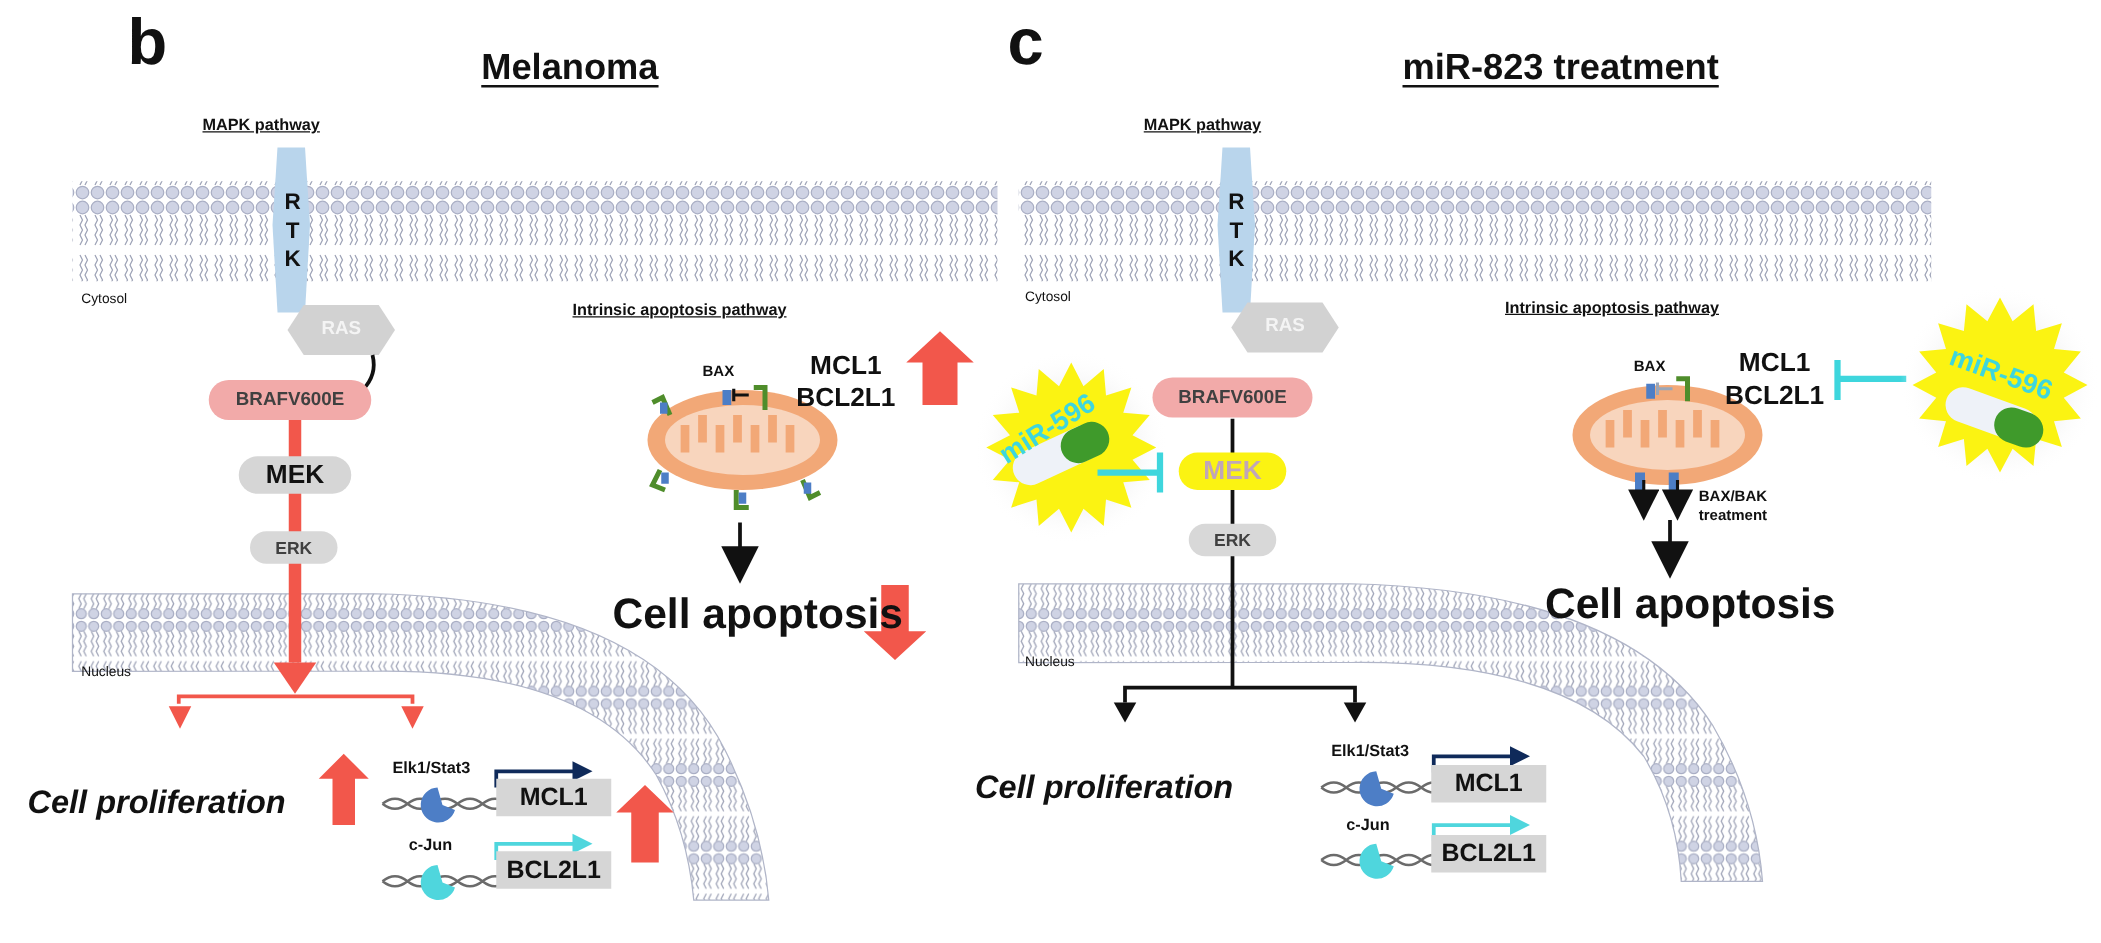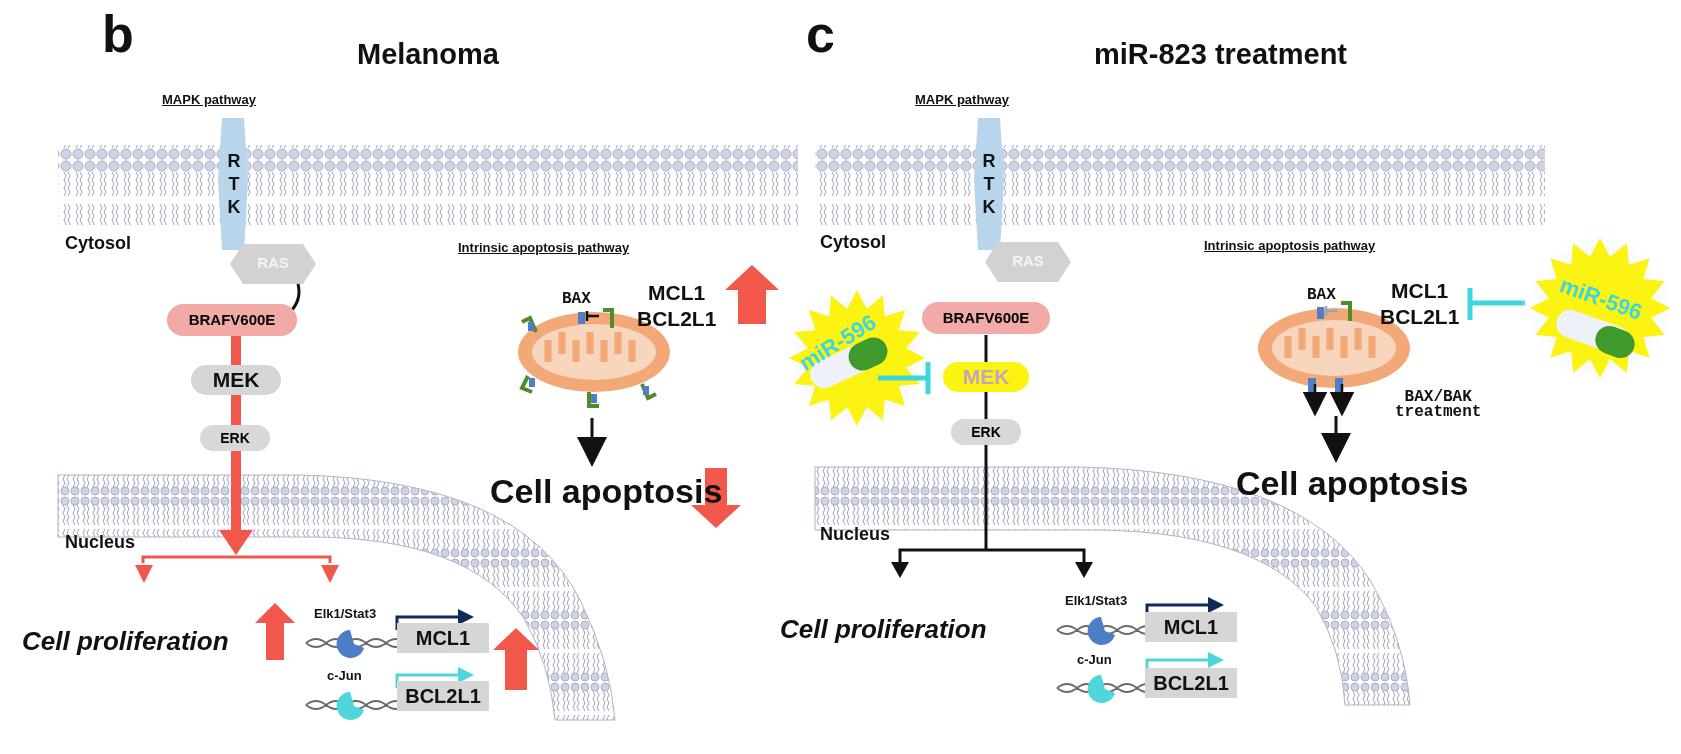--- a/index.html
+++ b/index.html
@@ -1,28 +1,28 @@
 <!DOCTYPE html>
 <html><head>
 <meta charset="utf-8">
 <style>
   html, body { margin: 0; padding: 0; background: #ffffff; }
   body { width: 1681px; height: 754px; position: relative; overflow: hidden;
          font-family: "Liberation Sans", sans-serif; color: #111; }
   .abs { position: absolute; }
   .panel-letter { font-size: 52px; font-weight: bold; line-height: 1; }
-  .panel-title { font-size: 29px; font-weight: bold; text-underline-offset: 5px; white-space: nowrap; }
+  .panel-title { font-size: 29px; font-weight: bold; text-decoration: underline; text-underline-offset: 5px; white-space: nowrap; margin-left: 28px; }
   .subhead { font-size: 13px; font-weight: bold; text-decoration: underline; white-space: nowrap; }
-  .compartment { font-size: 18px; font-weight: bold; }
+  .compartment { font-size: 11px; font-weight: normal; }
   .big-label { font-size: 34px; font-weight: bold; white-space: nowrap; }
   .gene-label { font-size: 21px; font-weight: bold; line-height: 26px; }
-  .small-label { font-size: 16px; font-weight: bold; white-space: nowrap; font-family: Liberation Mono, monospace; }
+  .small-label { font-size: 12px; font-weight: bold; white-space: nowrap; }
   .tf-label { font-size: 13px; font-weight: bold; white-space: nowrap; text-align: center; }
   .gene-box { background: #d6d6d6; font-size: 20px; font-weight: bold; text-align: center; line-height: 30px; }
-  .pill { border-radius: 16px; text-align: center; font-weight: bold; color: #000000; white-space: nowrap; }
+  .pill { border-radius: 16px; text-align: center; font-weight: bold; color: #404040; white-space: nowrap; }
   svg.layer { position: absolute; left: 0; top: 0; }
 </style>
 </head>
 <body>
 
 <svg class="layer" width="1681" height="754" viewBox="0 0 1681 754">
   <defs>
     <pattern id="lipid" x="0" y="0" width="12" height="80" patternUnits="userSpaceOnUse">
       <circle cx="6" cy="6" r="5" fill="#cfd3e4" stroke="#a9aec4" stroke-width="1"></circle>
       <circle cx="6" cy="74" r="5" fill="#cfd3e4" stroke="#a9aec4" stroke-width="1"></circle>
@@ -197,18 +197,18 @@
 <div class="abs tf-label" style="left:1065px; top:593px;">Elk1/Stat3</div>
 <div class="abs tf-label" style="left:1077px; top:652px;">c-Jun</div>
 <div class="abs gene-box" style="left:1145px; top:612px; width:92px; height:30px;">MCL1</div>
 <div class="abs gene-box" style="left:1145px; top:668px; width:92px; height:30px;">BCL2L1</div>
 <div class="abs subhead" style="left:1204px; top:238px;">Intrinsic apoptosis pathway</div>
 <div class="abs small-label" style="left:1307px; top:286px;">BAX</div>
 <div class="abs gene-label" style="left:1380px; top:278px; text-align:center;">
   <div>MCL1</div>
   <div>BCL2L1</div>
 </div>
-<div class="abs small-label" style="left:1359px; top:390px; text-align:center; line-height:15px;margin-left:36px;">
+<div class="abs small-label" style="left:1359px; top:390px; text-align:center; line-height:15px;">
   <div>BAX/BAK</div>
   <div>treatment</div>
 </div>
 <div class="abs big-label" style="left:1236px; top:464px;">Cell apoptosis</div>
 <div class="abs" style="left:1558px; top:286px; font-size:22px; font-weight:bold; color:#3ed6dd; transform:rotate(20deg); white-space:nowrap;">miR-596</div>
 
 </body></html>

